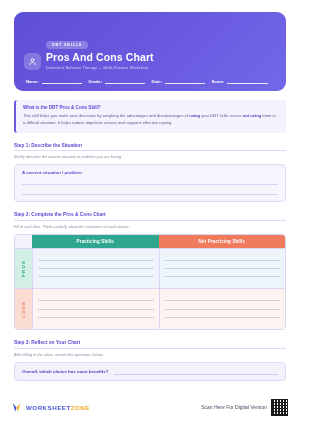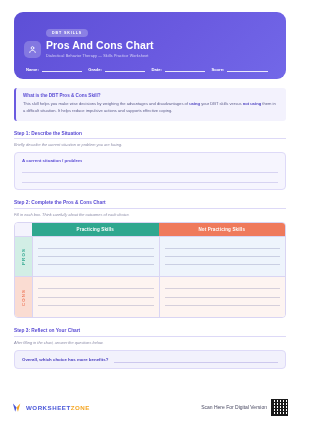--- a/index.html
+++ b/index.html
@@ -21,21 +21,21 @@
     box-sizing: border-box;
     padding: 12px 14px 0 14px;
     position: relative;
     background: #ffffff;
   }
 
   
   .header-card {
     background: linear-gradient(135deg, #5d4fd6 0%, #6a5ae0 55%, #7268e8 100%);
     border-radius: 9px;
-    padding: 8px 10px 7px 10px;
+    padding: 20px 10px 7px 10px;
     box-sizing: border-box;
     position: relative;
   }
   .badge {
     display: inline-block;
     background: rgba(255,255,255,0.26);
     color: #ffffff;
     font-size: 3.6px;
     letter-spacing: 0.9px;
     font-weight: bold;

